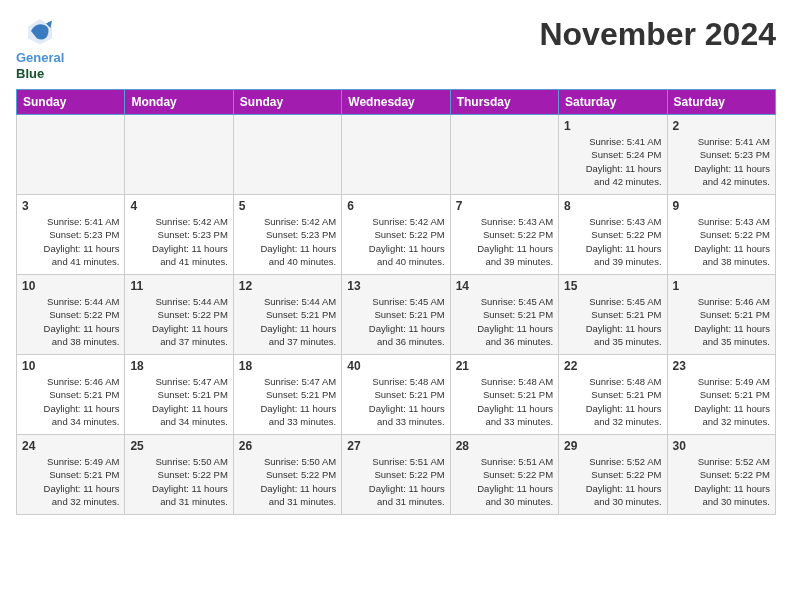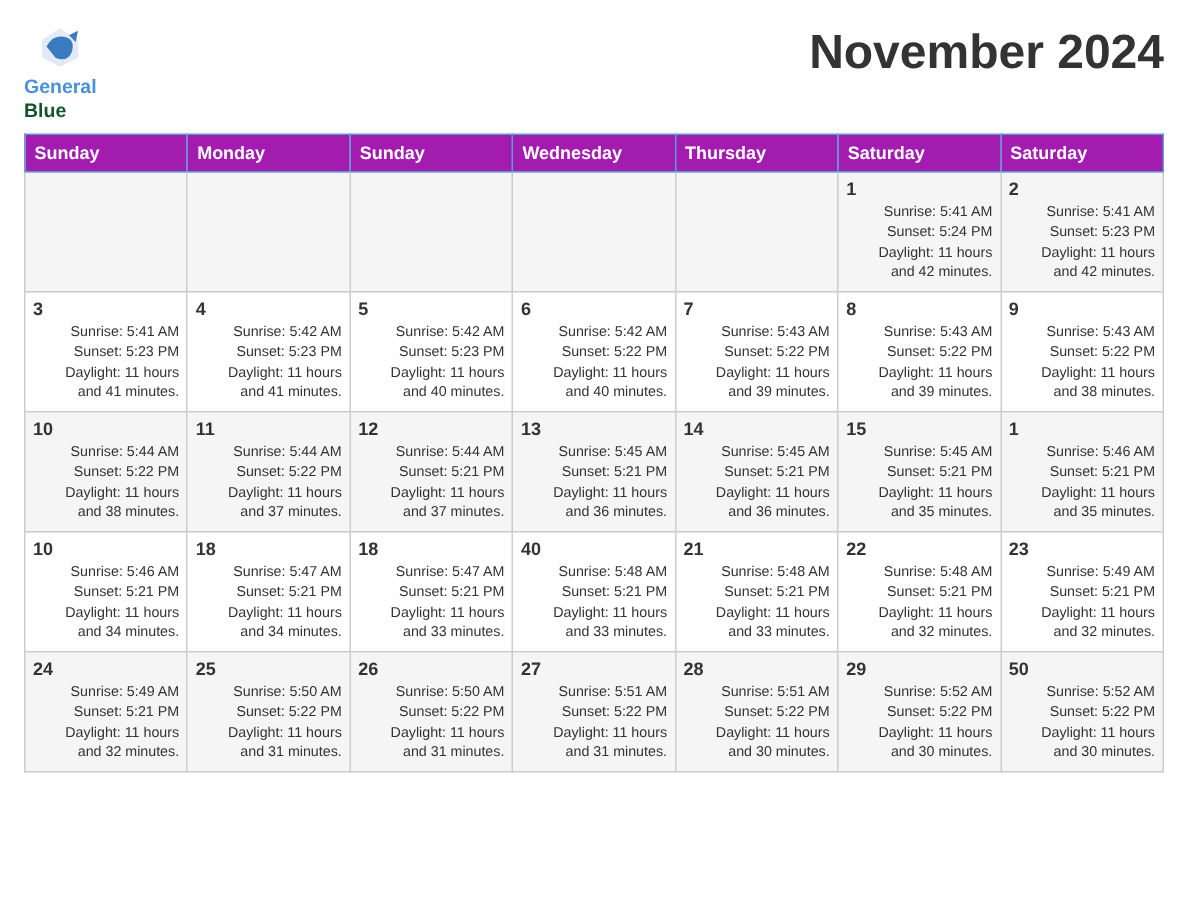--- a/index.html
+++ b/index.html
@@ -336,21 +336,21 @@
 and 30 minutes.</div>
         </td>
         <td>
           <span class="day-num">29</span>
           <div class="day-info" style="white-space: pre-line;">Sunrise: 5:52 AM
 Sunset: 5:22 PM
 Daylight: 11 hours
 and 30 minutes.</div>
         </td>
         <td>
-          <span class="day-num">50</span>
+          <span class="day-num">30</span>
           <div class="day-info" style="white-space: pre-line;">Sunrise: 5:52 AM
 Sunset: 5:22 PM
 Daylight: 11 hours
 and 30 minutes.</div>
         </td>
       </tr>
     </tbody>
 </table>
 
 </body></html>

